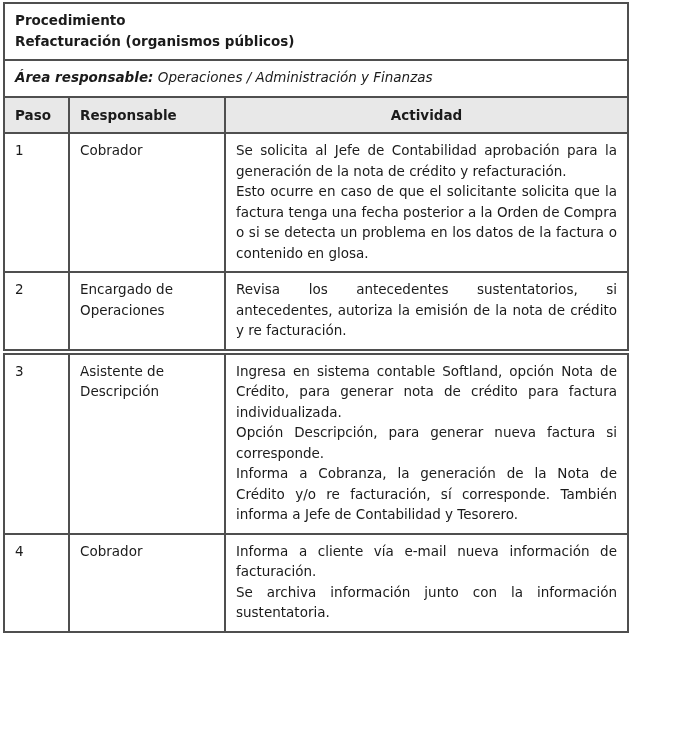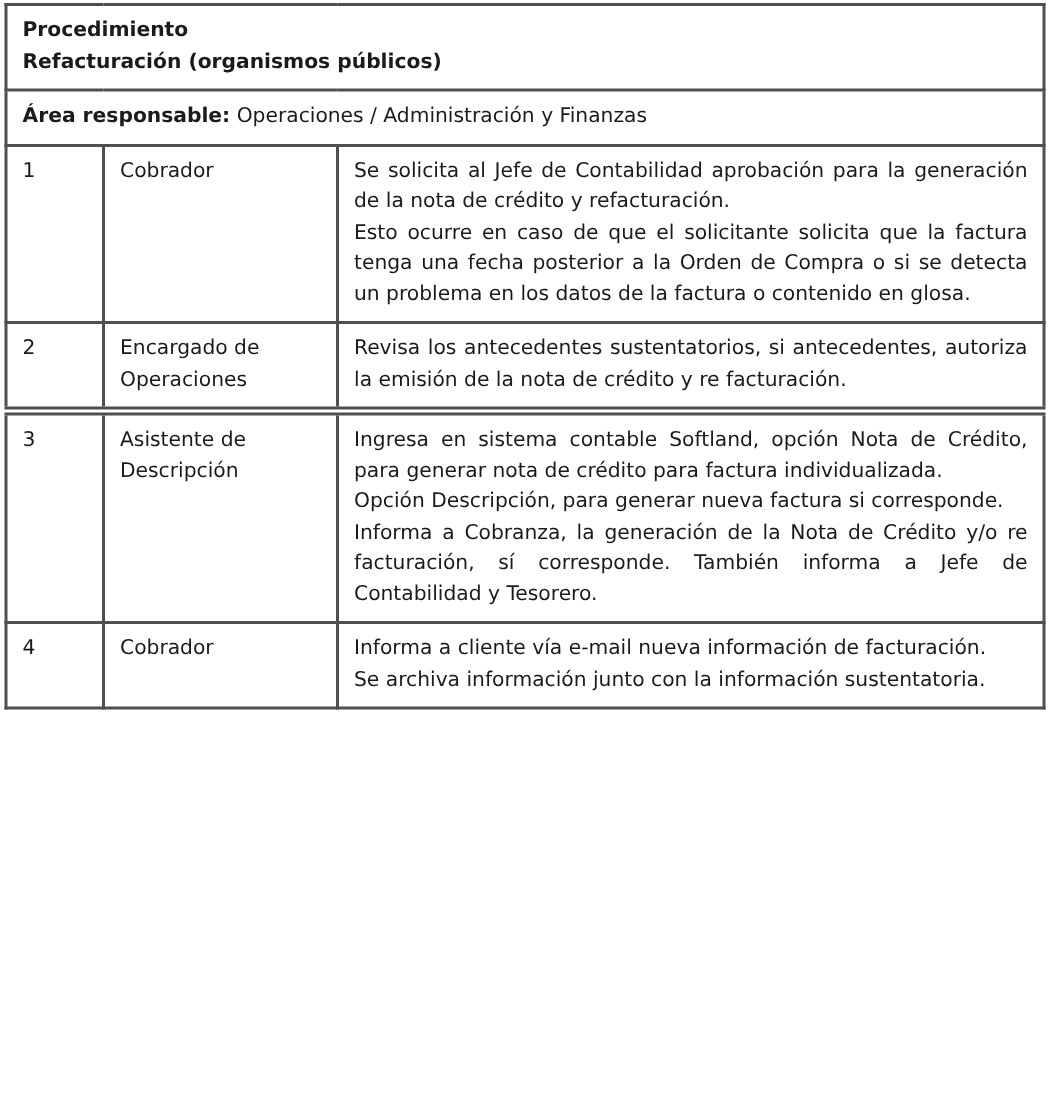--- a/index.html
+++ b/index.html
@@ -12,33 +12,33 @@
     line-height: 1.52;
     color: #1b1b1b;
     width: 700px;
   }
   .page {
     width: 700px;
     padding: 2px 3px 6px 3px;
   }
   table.proc {
     border-collapse: collapse;
-    width: 694px;
+    width: 626px;
     table-layout: fixed;
   }
   table.proc td, table.proc th {
     border: 2px solid #4f4f4f;
     padding: 6px 10px 8px 10px;
     vertical-align: top;
     text-align: left;
     overflow: hidden;
   }
   .title-cell div { font-weight: bold; }
   .b { font-weight: bold; }
-  p.inline-row { margin: 0; text-align: justify; }
+  p.inline-row { margin: 0; text-align: justify; font-style: italic; }
   tr.cols th {
     background: #e8e8e8;
     font-weight: bold;
     padding-top: 7px;
     padding-bottom: 7px;
   }
   tr.cols th.center { text-align: center; }
   td.act p {
     margin: 0;
     text-align: justify;
@@ -71,20 +71,25 @@
       <td colspan="3">
         <p class="inline-row">
           <span class="b">Área responsable:</span>
           <span>Operaciones / Administración y Finanzas</span>
         </p>
       </td>
     </tr>
 
 
 
+    <tr class="cols">
+      <th>Paso</th>
+      <th>Responsable</th>
+      <th class="center">Actividad</th>
+    </tr>
 
     <tr>
       <td class="paso-col">1</td>
       <td>Cobrador</td>
       <td class="act">
         <p>Se solicita al Jefe de Contabilidad aprobación para la generación de la nota de crédito y refacturación.</p>
         <p>Esto ocurre en caso de que el solicitante solicita que la factura tenga una fecha posterior a la Orden de Compra o si se detecta un problema en los datos de la factura o contenido en glosa.</p>
       </td>
     </tr>
 

